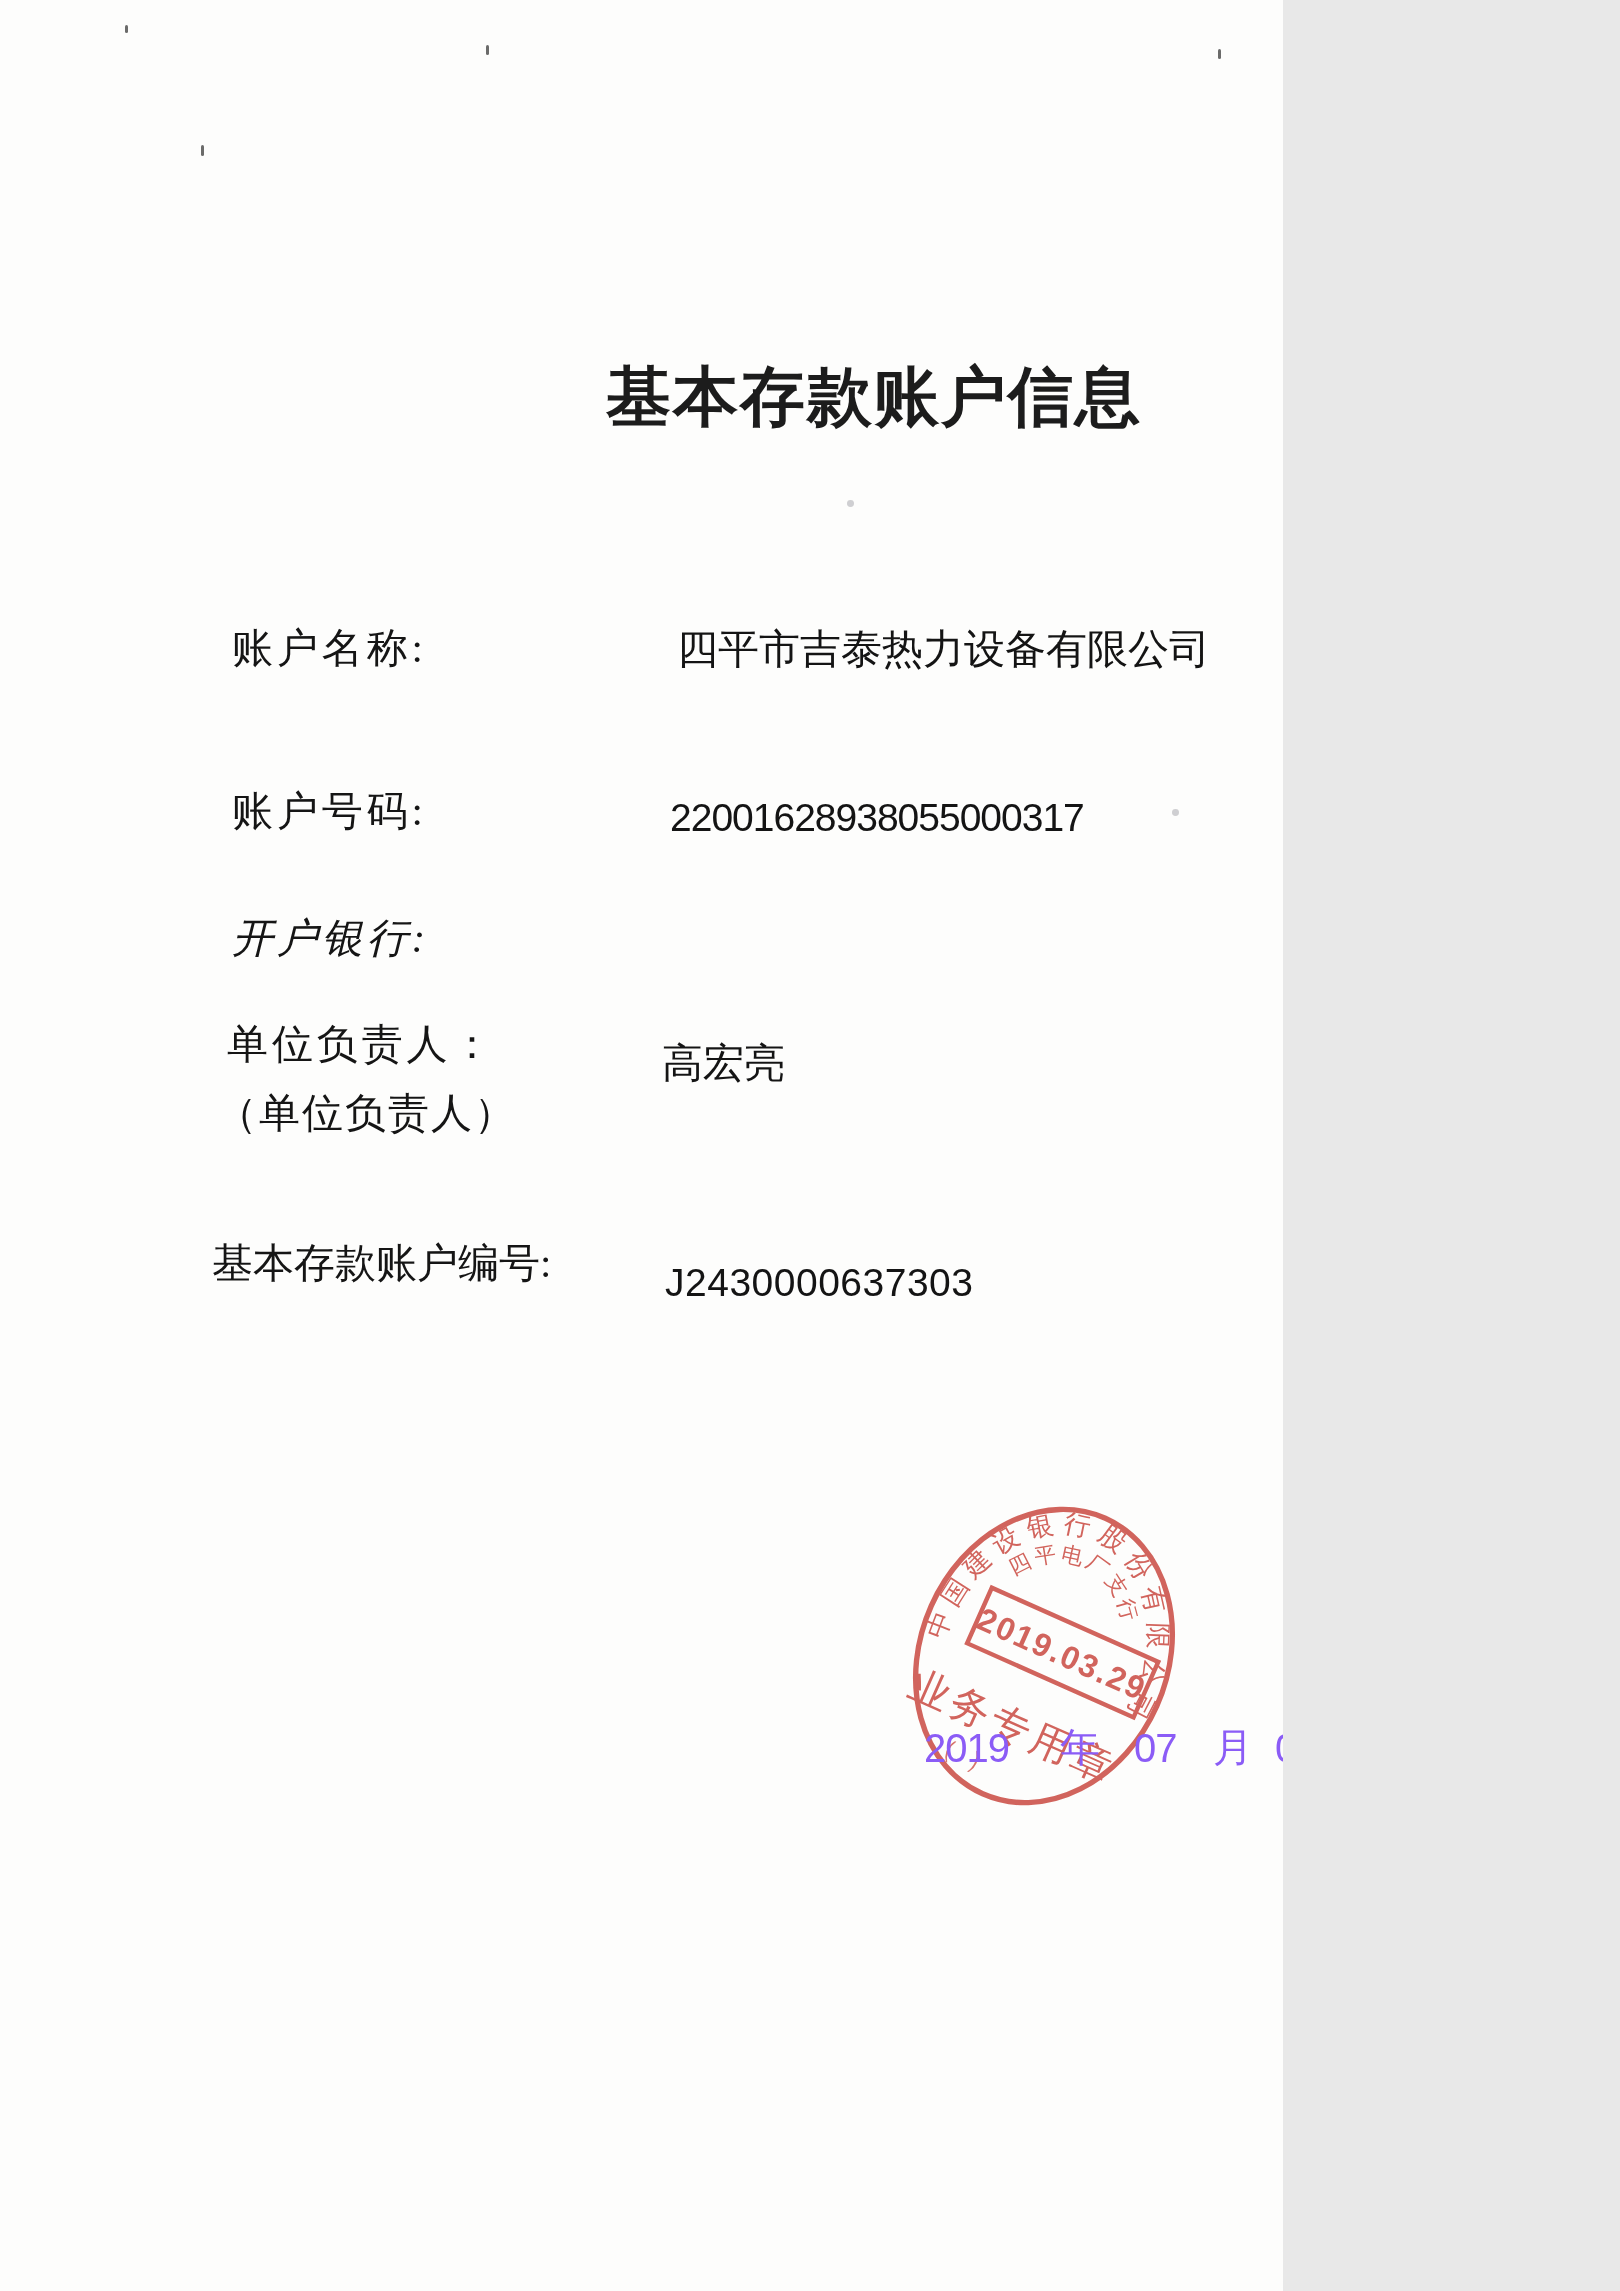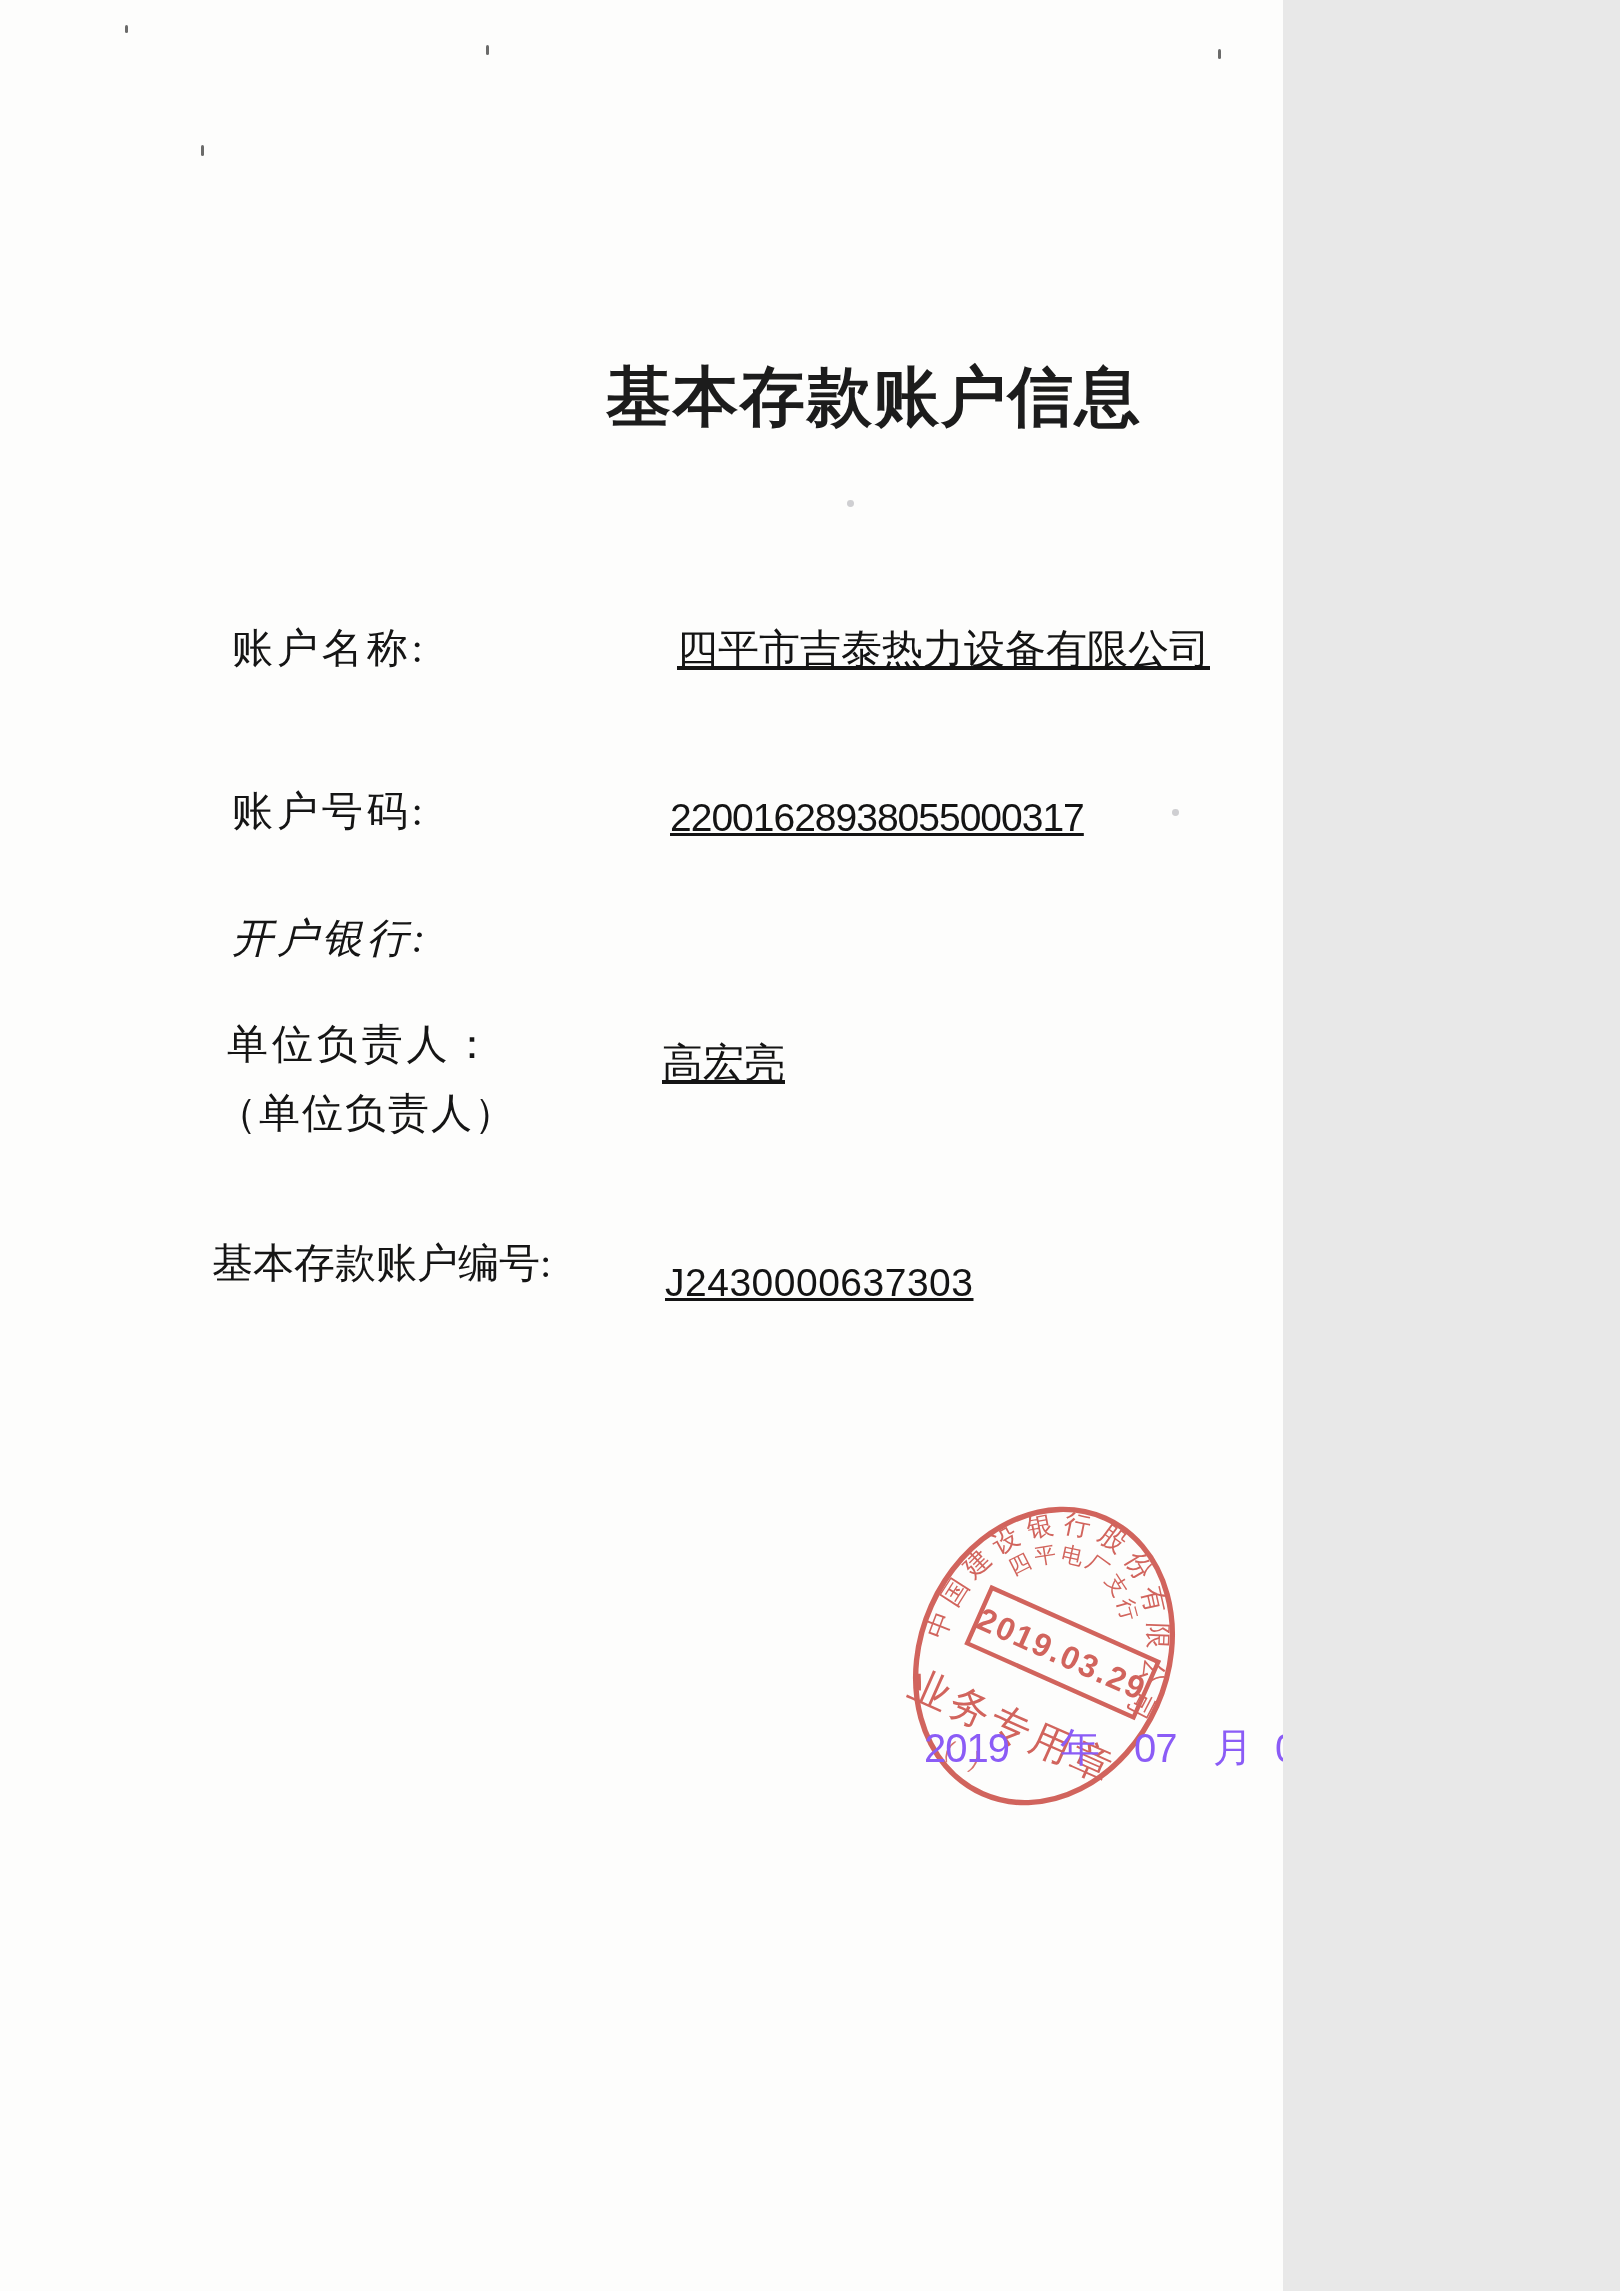--- a/index.html
+++ b/index.html
@@ -32,21 +32,20 @@
     color: #151515;
     white-space: nowrap;
   }
   .field-value {
     position: absolute;
     font-family: "Liberation Sans", sans-serif;
     font-size: 41px;
     line-height: 1;
     color: #141414;
     white-space: nowrap;
-    text-decoration: underline;
   }
   .lbl-r1 { left: 232px; top: 628px; }
   .lbl-r2 { left: 232px; top: 791px; }
   .lbl-r3 { left: 232px; top: 918px; font-style: italic; }
   .lbl-r4a { left: 227px; top: 1024px; }
   .lbl-r4b { left: 216px; top: 1093px; letter-spacing: 2px; }
   .lbl-r5 { left: 212px; top: 1243px; letter-spacing: 0; }
   .val-r1 { left: 677px; top: 629px; }
   .val-r2 { left: 670px; top: 798px; font-size: 39px; letter-spacing: -1px; font-weight: 500; }
   .val-r3 { left: 671px; top: 929px; }

